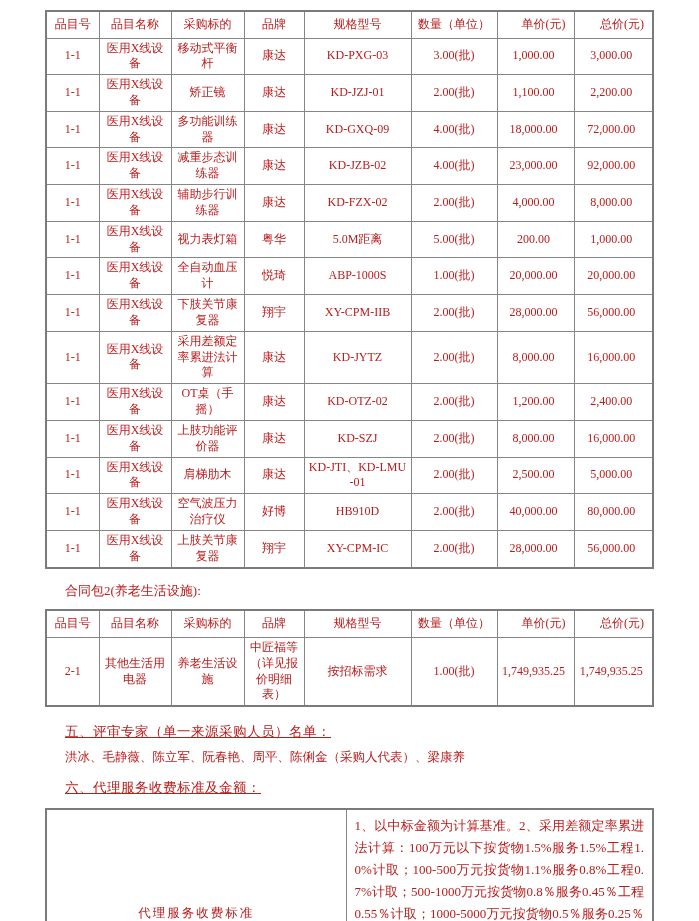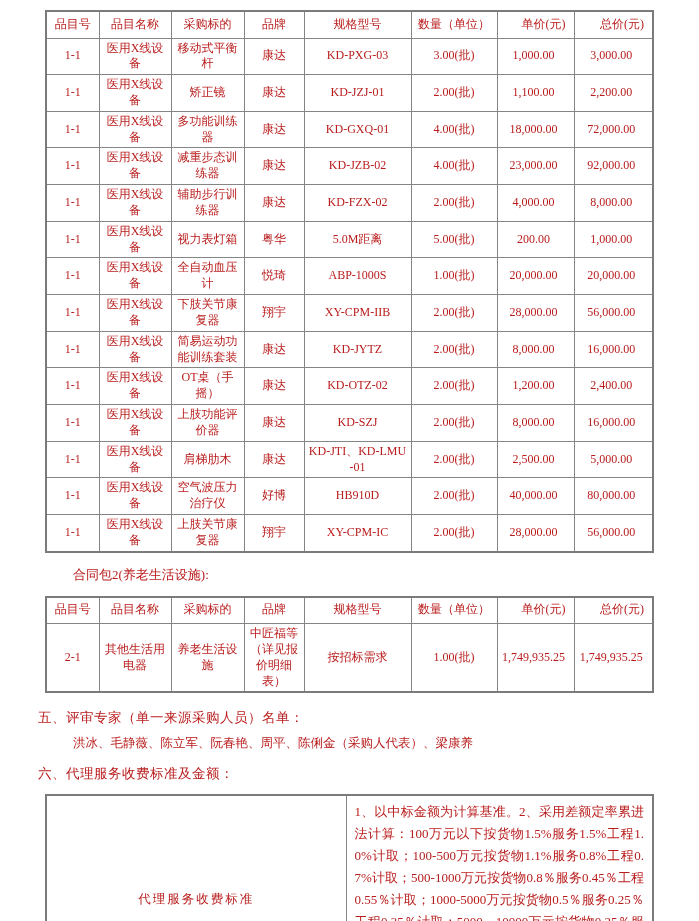--- a/index.html
+++ b/index.html
@@ -32,22 +32,22 @@
     word-break: break-all;
   }
   table.items thead th { height: 27px; }
   table.items tbody td { height: 21px; }
   table.doc td.r { padding-right: 7px; }
   table.doc td.c { text-align: center; }
   table.items thead th:nth-child(7),
   table.items thead th:nth-child(8) { text-align: right; padding-right: 8px; }
   #table2 tbody td { height: 50px; }
 
-  .para { margin: 12px; padding-left: 61px; font-size: 13px; line-height: 1.3; }
-  .sect-title { margin: 0; padding-left: 38px; font-size: 13.5px; line-height: 1.3; letter-spacing: 0.5px; }
+  .para { margin: 4px; padding-left: 61px; font-size: 13px; line-height: 1.3; }
+  .sect-title { margin: 0; padding-left: 65px; font-size: 13.5px; line-height: 1.3; letter-spacing: 0.5px; text-decoration: underline; }
   #pkg2-heading { margin-top: 14px; }
   #pkg2-company { margin-top: 8px; }
   #table2 { margin-top: 10px; }
   #sec5-title { margin-top: 16px; }
   #sec5-names { margin-top: 8px; font-size: 12.5px; }
   #sec6-title { margin-top: 14px; }
   #fee-table { margin-top: 11px; }
   #table1 { margin-top: 10px; }
 
   #fee-table td.fee-label {
@@ -113,21 +113,21 @@
           <td class="c">KD-JZJ-01</td>
           <td class="c">2.00(批)</td>
           <td class="r">1,100.00</td>
           <td class="r">2,200.00</td>
         </tr>
         <tr>
           <td class="c">1-1</td>
           <td class="c">医用X线设备</td>
           <td class="c">多功能训练器</td>
           <td class="c">康达</td>
-          <td class="c">KD-GXQ-01</td>
+          <td class="c">KD-GXQ-09</td>
           <td class="c">4.00(批)</td>
           <td class="r">18,000.00</td>
           <td class="r">72,000.00</td>
         </tr>
         <tr>
           <td class="c">1-1</td>
           <td class="c">医用X线设备</td>
           <td class="c">减重步态训练器</td>
           <td class="c">康达</td>
           <td class="c">KD-JZB-02</td>
@@ -171,21 +171,21 @@
           <td class="c">下肢关节康复器</td>
           <td class="c">翔宇</td>
           <td class="c">XY-CPM-IIB</td>
           <td class="c">2.00(批)</td>
           <td class="r">28,000.00</td>
           <td class="r">56,000.00</td>
         </tr>
         <tr>
           <td class="c">1-1</td>
           <td class="c">医用X线设备</td>
-          <td class="c">简易运动功能训练套装</td>
+          <td class="c">采用差额定率累进法计算</td>
           <td class="c">康达</td>
           <td class="c">KD-JYTZ</td>
           <td class="c">2.00(批)</td>
           <td class="r">8,000.00</td>
           <td class="r">16,000.00</td>
         </tr>
         <tr>
           <td class="c">1-1</td>
           <td class="c">医用X线设备</td>
           <td class="c">OT桌（手摇）</td>

